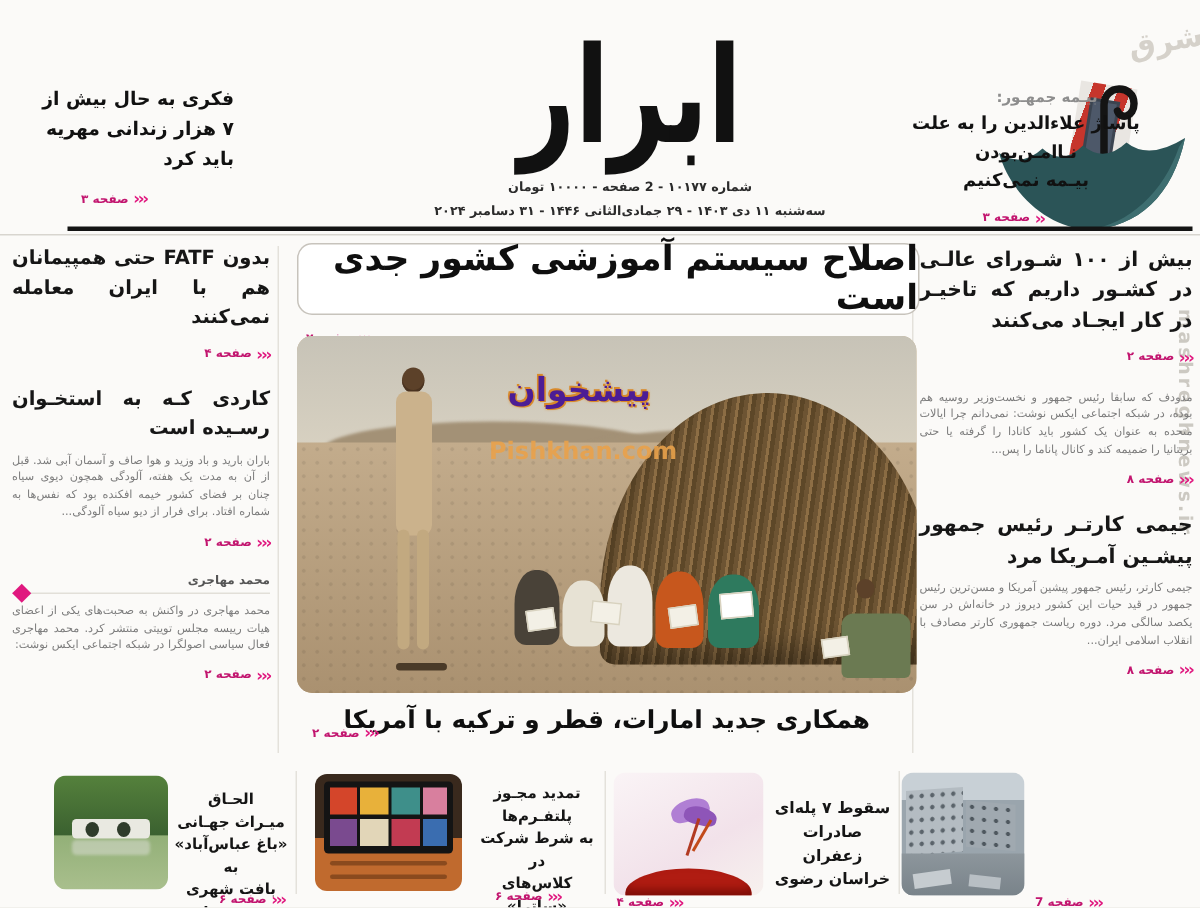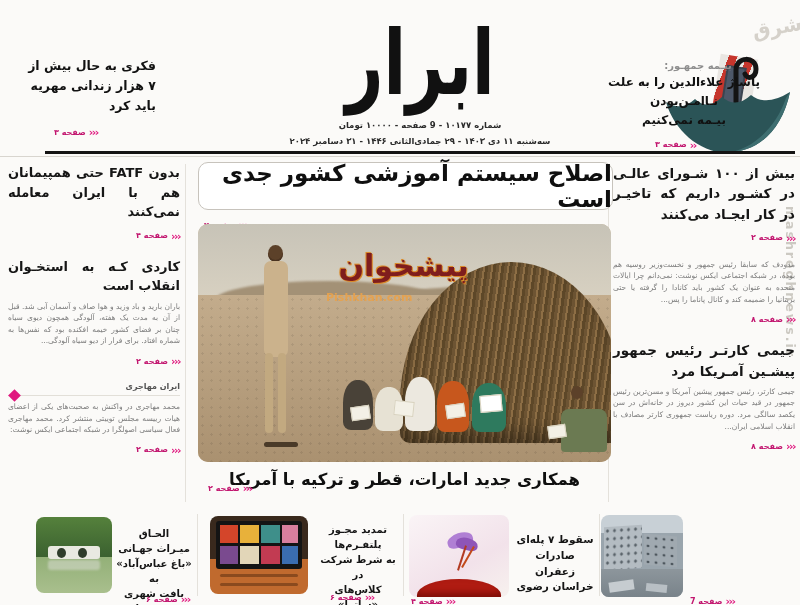--- a/index.html
+++ b/index.html
@@ -41,22 +41,22 @@
   .sub-head{font-size:16.5px;font-weight:bold;text-align:center;color:#0f0f0f;}
 
   
   .photo{border-radius:10px;overflow:hidden;background:#c6b191;}
   .ph-sky{position:absolute;inset:0 0 auto 0;height:34%;background:linear-gradient(#c7c3b7,#d9d2c2);}
   .ph-mtn{position:absolute;background:#a39176;border-radius:50%;filter:blur(1px);}
   .ph-ground{position:absolute;inset:30% 0 0 0;background:linear-gradient(#c3ac8c,#aa9170);
     background-image:radial-gradient(rgba(0,0,0,.08) 1px,transparent 1.4px),linear-gradient(#c3ac8c,#aa9170);background-size:9px 9px,100% 100%;}
   .ph-hut{position:absolute;right:-3%;top:16%;width:54%;height:76%;border-radius:50% 50% 10px 10px / 78% 78% 10px 10px;
     background:repeating-linear-gradient(98deg,#6d5433 0 3px,#8d6e45 3px 5px,#5d4728 5px 8px);box-shadow:inset 0 -12px 18px rgba(0,0,0,.35);}
-  .ph-wm-fa{position:absolute;font-size:30px;font-weight:bold;color:#7f1d1d;text-shadow:0 0 2px #d98a2b,1px 1px 0 #d98a2b,-1px -1px 0 #d98a2b;}
-  .ph-wm-en{position:absolute;font-size:11px;font-weight:bold;color:#e9a24b;opacity:.9;}
+  .ph-wm-fa{position:absolute;font-size:22px;font-weight:bold;color:#4c1d95;text-shadow:0 0 2px #d98a2b,1px 1px 0 #d98a2b,-1px -1px 0 #d98a2b;}
+  .ph-wm-en{position:absolute;font-size:16px;font-weight:bold;color:#e9a24b;opacity:.9;}
   .fig{position:absolute;}
   .head{border-radius:50%;background:#5c4129;}
   .kid-book{position:absolute;background:#f3f0e6;border:1px solid #d8d2bf;transform:rotate(-8deg);}
 
   
   .cell-title{font-size:10px;font-weight:bold;line-height:1.5;text-align:center;color:#151515;}
   .cell-title.rt{text-align:right;font-size:11.5px;}
   .thumb{border-radius:8px;overflow:hidden;position:absolute;}
 </style>
 </head>
@@ -74,21 +74,21 @@
     <div style="margin-top:5px;text-align:left;padding-left:38px;">
       <span class="pgmark">
           <i class="chev">‹‹‹</i>
           <b class="pglab">صفحه ۳</b>
         </span>
     </div>
   </div>
 
   <div class="abs logo" style="left:280px;top:12px;width:280px;">ابرار</div>
   <div class="abs issue-info" style="left:240px;top:117px;width:360px;">
-    <div>شماره ۱۰۱۷۷ - 9 صفحه - ۱۰۰۰۰ تومان</div>
+    <div>شماره ۱۰۱۷۷ - 2 صفحه - ۱۰۰۰۰ تومان</div>
     <div>سه‌شنبه ۱۱ دی ۱۴۰۳ - ۲۹ جمادی‌الثانی ۱۴۴۶ - ۳۱ دسامبر ۲۰۲۴</div>
   </div>
 
   <div class="abs" style="left:600px;top:52px;width:200px;height:105px;">
     <svg class="abs" style="left:62px;top:-4px;" width="136" height="114" viewBox="0 0 136 114">
       <defs>
         <linearGradient id="stripes" x1="0" y1="0" x2="1" y2="0.35">
           <stop offset="0" stop-color="#e9e6e2"></stop>
             <stop offset="0.2" stop-color="#e9e6e2"></stop>
           <stop offset="0.2" stop-color="#c6352c"></stop>
@@ -157,29 +157,29 @@
 
   <div class="abs" style="left:8px;top:163px;width:172px;">
     <div class="story">
       <div class="story-title small">بدون FATF حتی همپیمانان هم با ایران معامله نمی‌کنند</div>
       <div style="margin-top:3px;"><span class="pgmark">
             <i class="chev">‹‹‹</i>
             <b class="pglab">صفحه ۴</b>
           </span></div>
     </div>
     <div class="story">
-      <div class="story-title small">کاردی کـه به استخـوان انقلاب است</div>
+      <div class="story-title small">کاردی کـه به استخـوان رسـیده است</div>
       <div class="story-body">باران بارید و باد وزید و هوا صاف و آسمان آبی شد. قبل از آن به مدت یک هفته، آلودگی همچون دیوی سیاه چنان بر فضای کشور خیمه افکنده بود که نفس‌ها به شماره افتاد. برای فرار از دیو سیاه آلودگی...</div>
       <div style="margin-top:3px;"><span class="pgmark">
             <i class="chev">‹‹‹</i>
             <b class="pglab">صفحه ۲</b>
           </span></div>
     </div>
     <div class="story" style="margin-bottom:0;">
-      <div class="byline"><span>ایران مهاجری</span><span class="dia"></span></div>
+      <div class="byline"><span>محمد مهاجری</span><span class="dia"></span></div>
       <div class="story-body">محمد مهاجری در واکنش به صحبت‌های یکی از اعضای هیات رییسه مجلس توییتی منتشر کرد. محمد مهاجری فعال سیاسی اصولگرا در شبکه اجتماعی ایکس نوشت:</div>
       <div style="margin-top:3px;"><span class="pgmark">
             <i class="chev">‹‹‹</i>
             <b class="pglab">صفحه ۲</b>
           </span></div>
     </div>
   </div>
 
   <div class="abs" style="left:198px;top:162px;width:416px;height:340px;">
     <div class="lead-box abs" style="left:0;top:0;width:413px;height:46px;">

